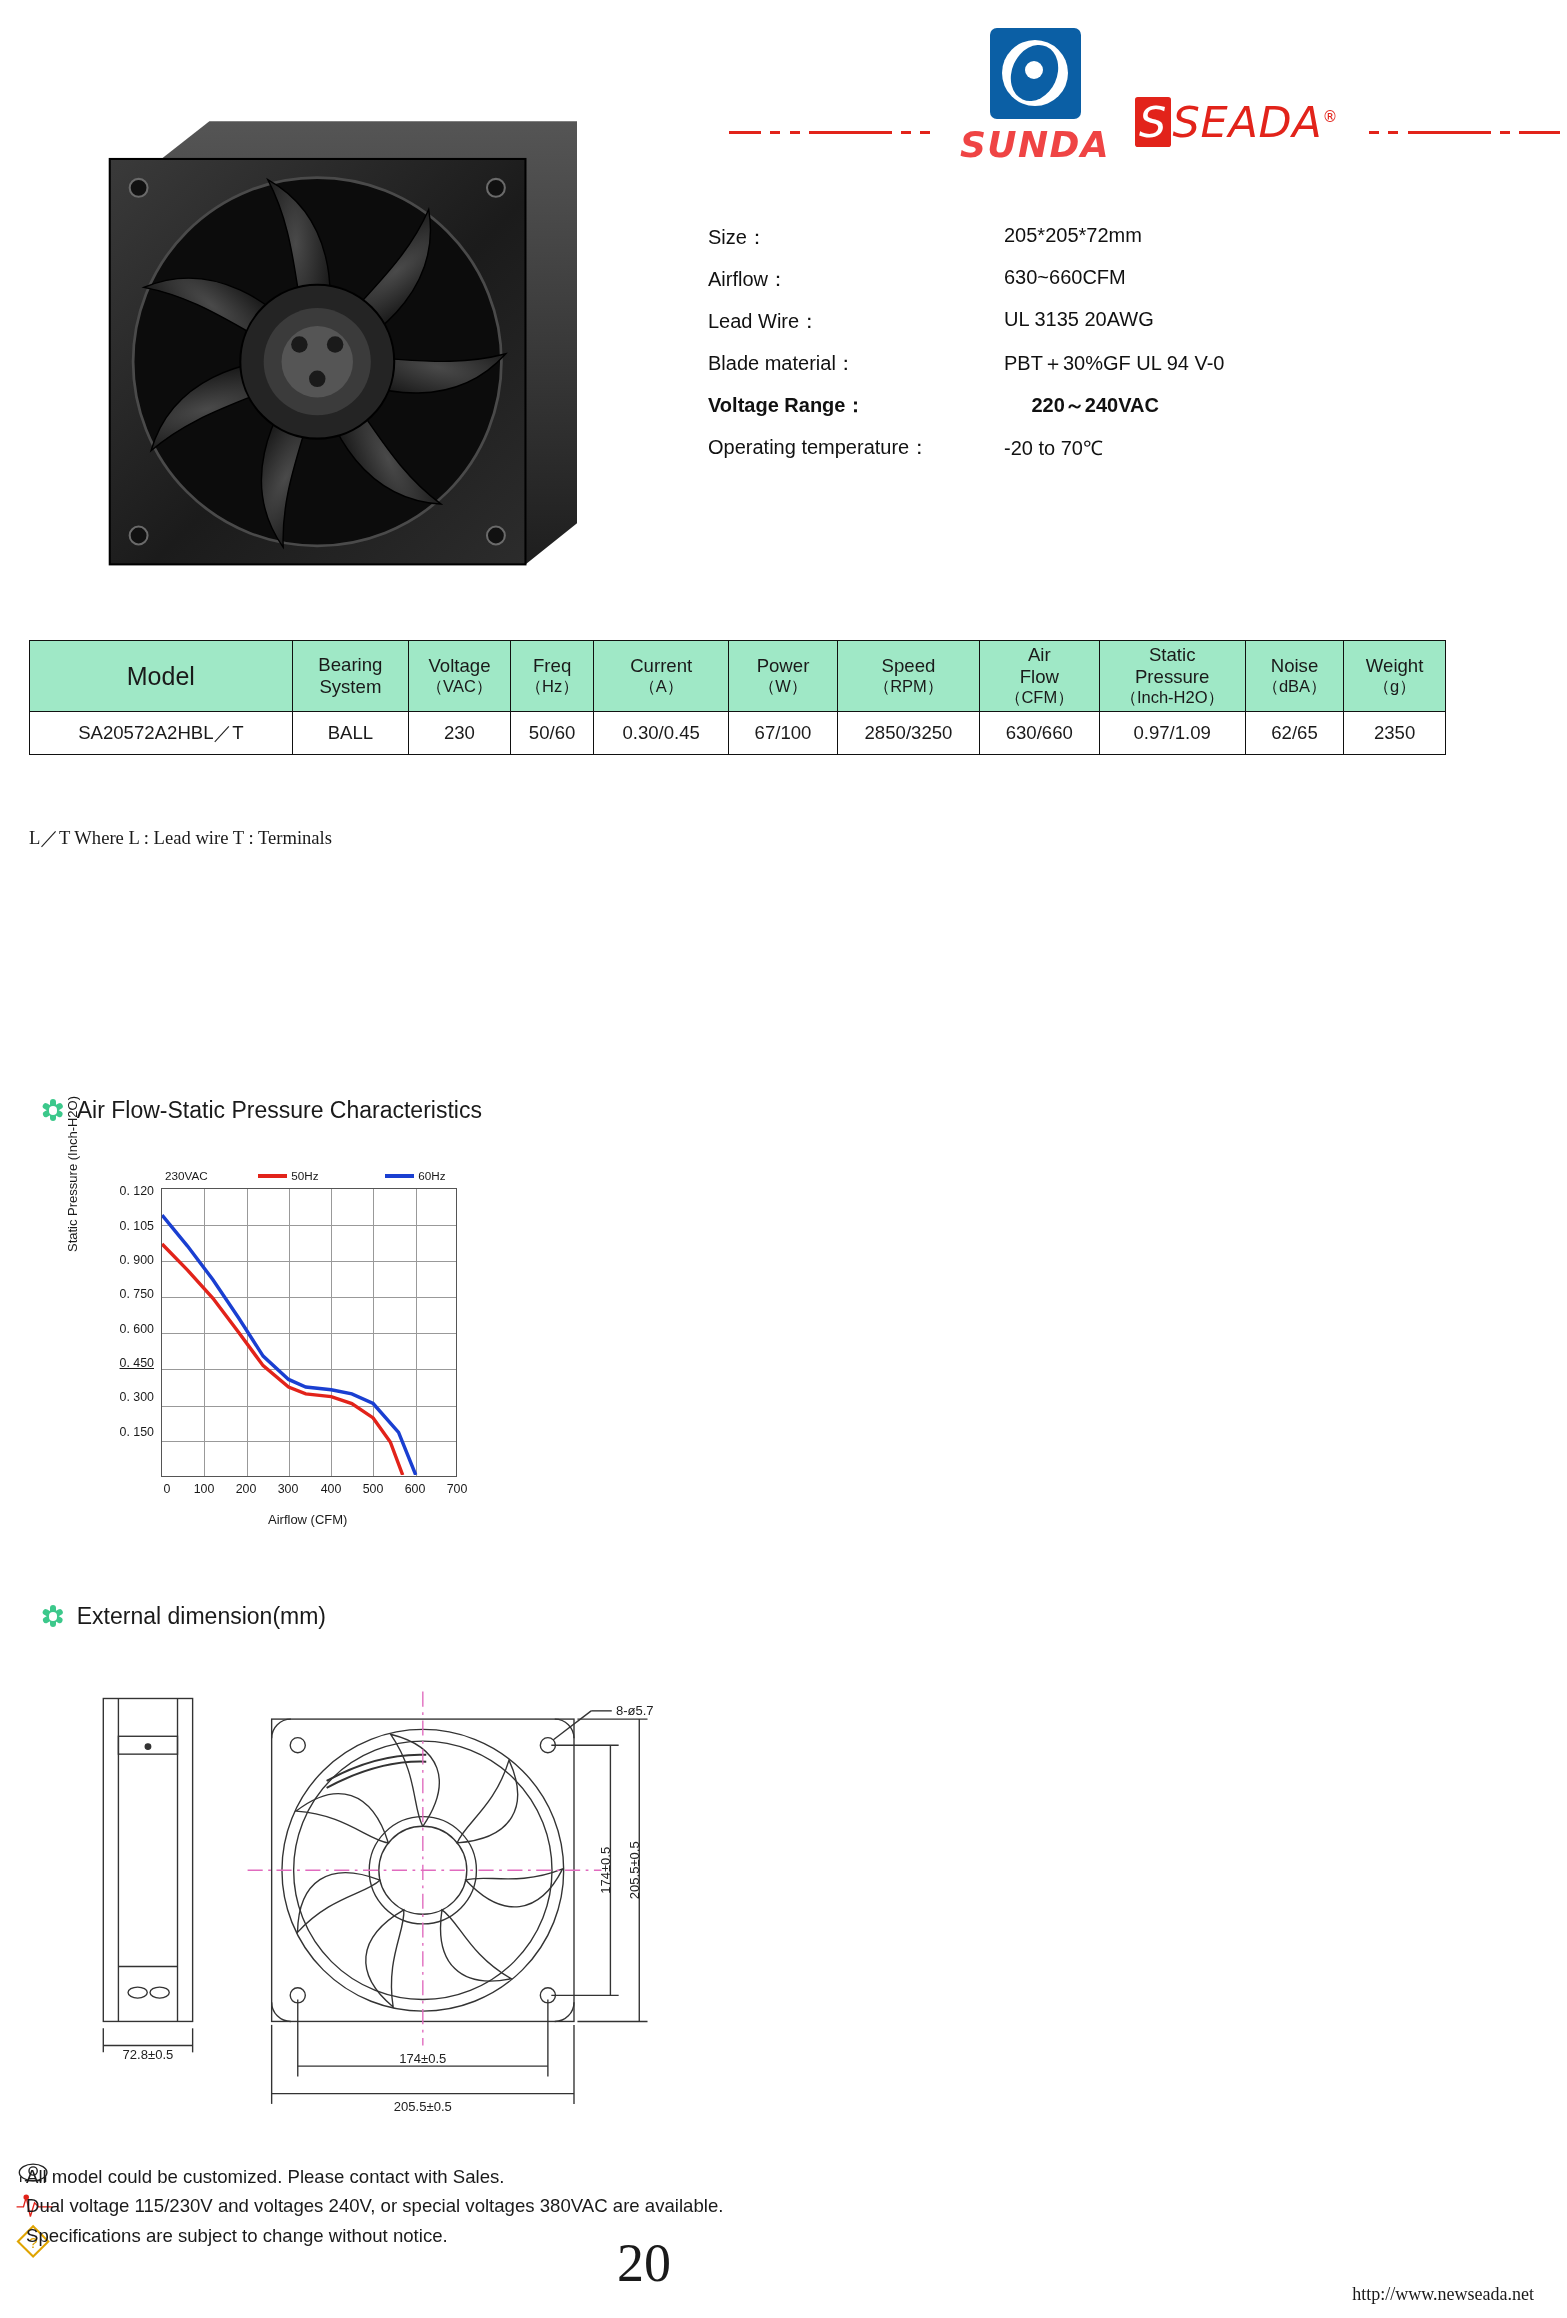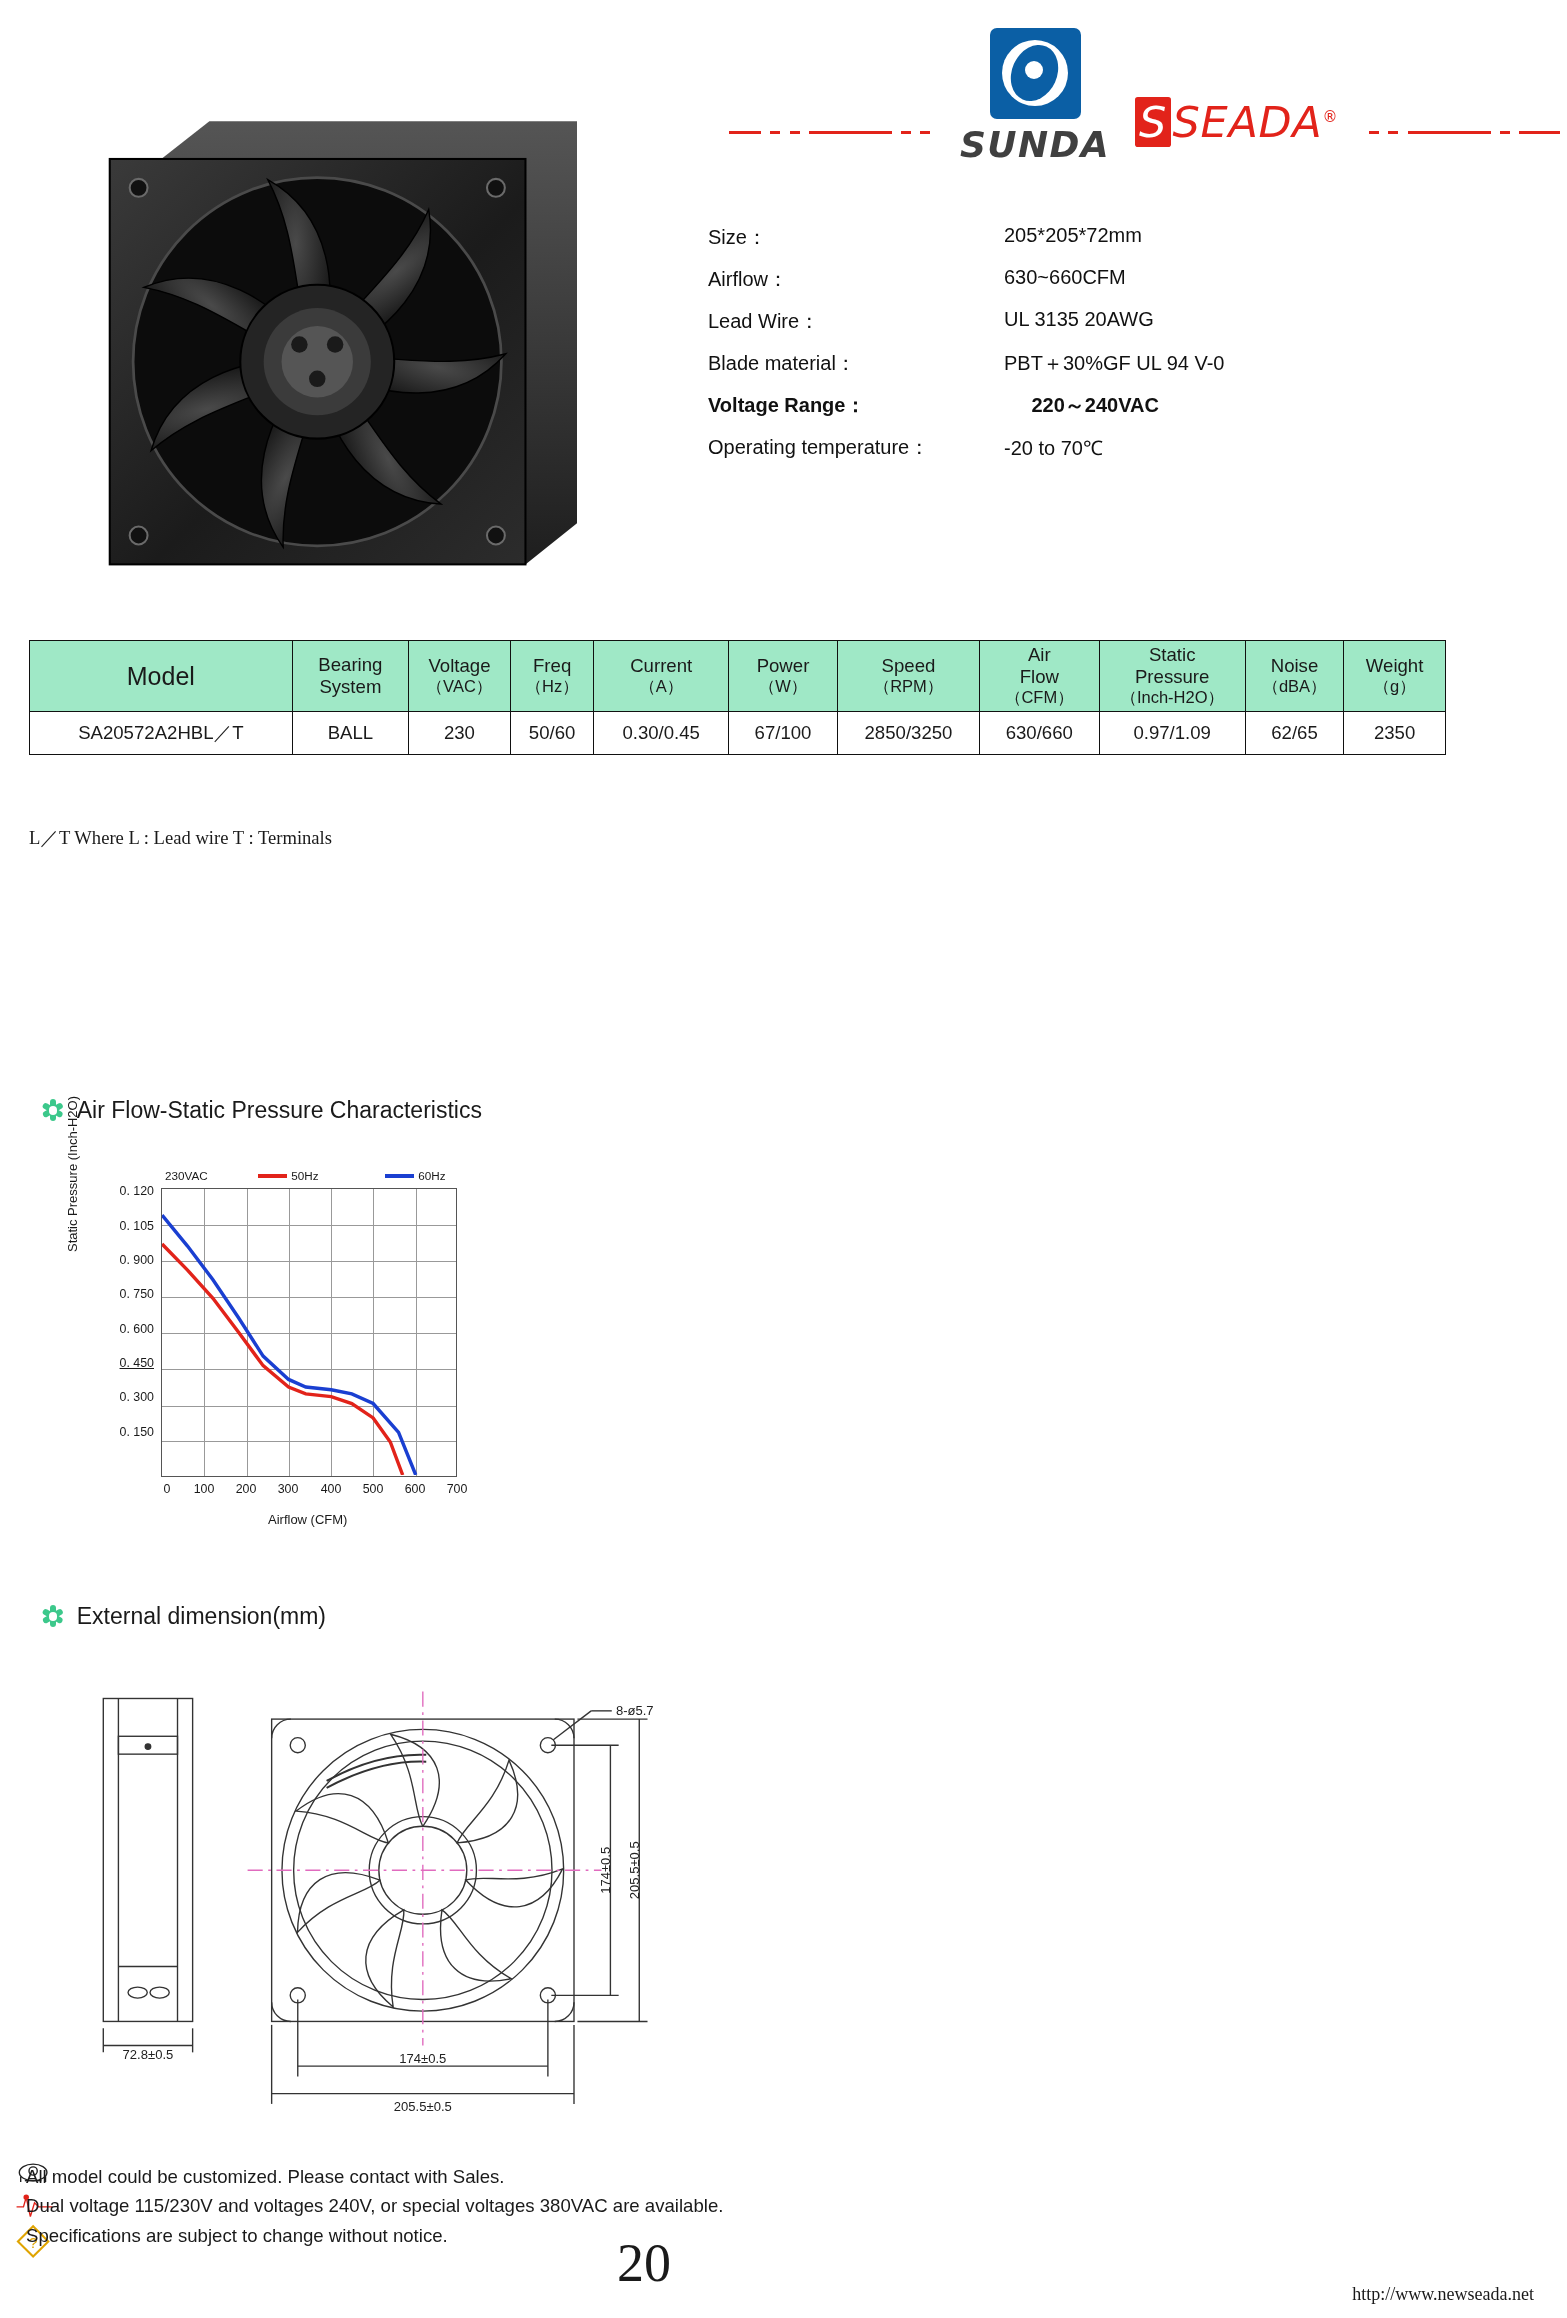--- a/index.html
+++ b/index.html
@@ -43,21 +43,21 @@
     transform: rotate(24deg);
   }
   .logo-mark .swirl:before {
     content:""; position:absolute; left:23.4px; top:20.6px; z-index:2;
     width: 18px; height: 18px; border-radius:50%;
     background:#ffffff;
   }
   .logo-sunda {
     font-family: "DejaVu Sans", sans-serif;
     font-weight: bold; font-style: italic;
-    font-size: 36px; letter-spacing: 1.4px; color:#404040;
+    font-size: 36px; letter-spacing: 1.4px; color:#ef4444;
     margin-top: 5.5px;
   }
   .logo-seada {
     position:absolute; left:1135px; top:83px;
     font-family: "DejaVu Sans", sans-serif;
     font-weight: normal; font-style: italic; font-size: 43px;
     color:#e2231a; letter-spacing: 0.7px;
   }
   .logo-seada .s-badge {
     display:inline-block; background:#e2231a; color:#fff;

